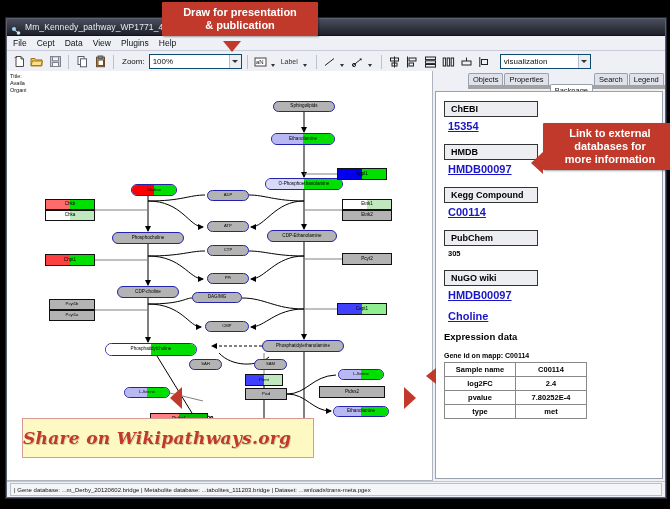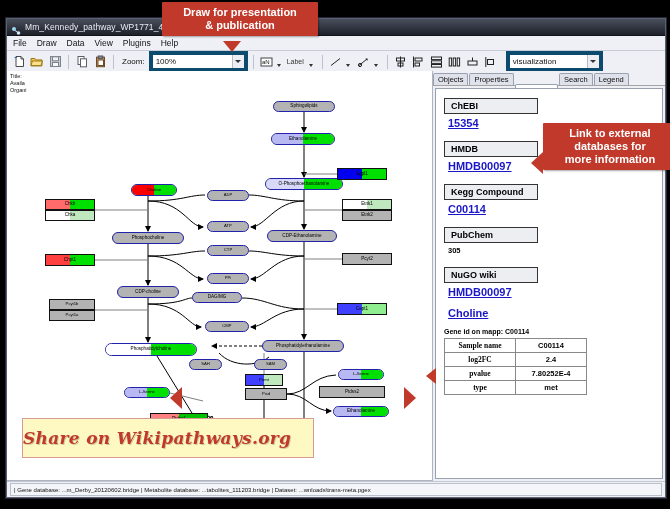--- a/index.html
+++ b/index.html
@@ -16,52 +16,52 @@
   
   #menubar{height:14px;background:#eef0f5;border-bottom:1px solid #c8ccd6;display:flex;align-items:center;padding-left:5px;}
   #menubar .mi{font-size:8.5px;color:#10131a;margin-right:8px;cursor:default;padding:0 1px;}
 
   
   #toolbar{height:21px;background:#eef0f5;border-bottom:1px solid #b9bfcb;display:flex;align-items:center;padding-left:4px;gap:2px;}
   .tbtn{width:16px;height:16px;display:flex;align-items:center;justify-content:center;}
   .tbtn svg{display:block;}
   .tsep{width:1px;height:14px;background:#bcc2cd;margin:0 3px;}
   .zlabel{font-size:8px;color:#111;margin:0 2px 0 3px;}
-  .combo{height:13px;border:4px solid #0c4a6e;background:#fff;display:flex;align-items:center;
+  .combo{height:13px;border:1px solid #0c4a6e;background:#fff;display:flex;align-items:center;
          font-size:8px;color:#111;padding-left:3px;position:relative;}
   .combo .arrow{position:absolute;right:0;top:0;bottom:0;width:11px;background:#eceef3;
         border-left:1px solid #b6bcc8;display:flex;align-items:center;justify-content:center;}
   .caret{width:0;height:0;border-left:3px solid transparent;border-right:3px solid transparent;border-top:3px solid #333;}
   .minicaret{width:0;height:0;border-left:2.5px solid transparent;border-right:2.5px solid transparent;border-top:3px solid #333;}
   .tlabel{font-size:7px;color:#333;}
 
   
   #work{position:absolute;left:0;right:0;top:52px;bottom:16px;display:flex;}
   #canvaswrap{position:relative;width:425px;background:#fff;border:1px solid #aeb4c0;border-top:none;border-left:none;overflow:hidden;}
   #canvas{position:absolute;inset:0;}
   #infoblock{position:absolute;left:3px;top:2px;font-size:5.5px;line-height:7px;color:#111;}
 
   
   #sidepanel{flex:1;background:#eef0f5;display:flex;flex-direction:column;}
   #tabstrip{height:14px;display:flex;align-items:flex-end;padding-left:0;background:#eef0f5;
-            border-bottom:1px solid #a3a3a3;}
+            border-bottom:4px solid #a3a3a3;margin-left:35px;}
   .tab{font-size:7.5px;padding:1px 4px 1px;border:1px solid #9aa1ae;border-bottom:none;
        background:#dfe2ea;color:#111;margin-right:1px;border-radius:2px 2px 0 0;}
   .tab.active{background:#fff;position:relative;top:12px;padding-bottom:2px;}
   #backpage{flex:1;background:#fff;border:1px solid #9aa1ae;margin:2px;overflow:hidden;position:relative;}
   #bpinner{padding:6px 8px;}
   .dbhead{display:inline-block;border:1px solid #333;background:#eceef2;font-size:9px;font-weight:bold;
           color:#000;padding:2px 6px;min-width:80px;margin-bottom:3px;}
   .dblink{font-size:11px;color:#1a16c8;text-decoration:underline;display:block;margin:0 0 9px 4px;font-weight:bold;}
   .dbplain{font-size:7.5px;color:#000;display:block;margin:0 0 9px 4px;font-weight:bold;}
   .exprhead{font-size:9.5px;font-weight:bold;color:#000;margin:4px 0 10px;}
   .geneid{font-size:7px;font-weight:bold;color:#000;margin-bottom:3px;}
   table.exprtbl{border-collapse:collapse;font-size:7.5px;font-weight:bold;}
   table.exprtbl td{border:1px solid #888;padding:2px 4px;text-align:center;color:#000;}
-  table.exprtbl td.k{width:62px;font-family:Liberation Serif, serif;}
+  table.exprtbl td.k{width:62px;}
   table.exprtbl td.v{width:62px;}
 
   
   #statusbar{position:absolute;left:0;right:0;bottom:0;height:15px;background:#eef0f5;
              border-top:1px solid #c2c7d1;display:flex;align-items:center;}
   #statusinner{margin:1px 3px;flex:1;height:11px;border:1px solid #b9bfcb;background:#f4f5f9;
                display:flex;align-items:center;padding-left:3px;}
   #status-text{font-size:6px;color:#111;white-space:nowrap;}
 
   
@@ -102,21 +102,21 @@
           <circle cx="3" cy="3" r="2" fill="#9fd3f0"></circle>
           <circle cx="7.5" cy="7" r="1.8" fill="#cfe9fa"></circle>
           <path d="M4 4.5 L6.5 6" stroke="#cfe9fa" stroke-width="1"></path>
         </svg>
     </span>
     <span id="title-text">Mm_Kennedy_pathway_WP1771_45176.gpml</span>
   </div>
 
   <div id="menubar">
     <span class="mi">File</span>
-    <span class="mi">Draw</span>
+    <span class="mi">Cept</span>
     <span class="mi">Data</span>
     <span class="mi">View</span>
     <span class="mi">Plugins</span>
     <span class="mi">Help</span>
   </div>
 
   <div id="toolbar">
     <div class="tbtn">
       <svg width="13" height="13" viewBox="0 0 13 13">
           <path d="M3 1.5h5l2.5 2.5v7.5H3z" fill="#fff" stroke="#4a4a4a"></path>
@@ -470,20 +470,21 @@
           <a class="dblink">C00114</a>
 
           <div class="dbhead">PubChem</div>
           <span class="dbplain">305</span>
 
           <div class="dbhead">NuGO wiki</div>
           <a class="dblink">HMDB00097</a>
 
           <a class="dblink">Choline</a>
 
+          <div class="exprhead">Expression data</div>
           <div class="geneid">Gene id on mapp: C00114</div>
 
           <table class="exprtbl">
             <tbody>
                 <tr>
               <td class="k">Sample name</td>
               <td class="v">C00114</td>
             </tr>
             <tr>
               <td class="k">log2FC</td>

